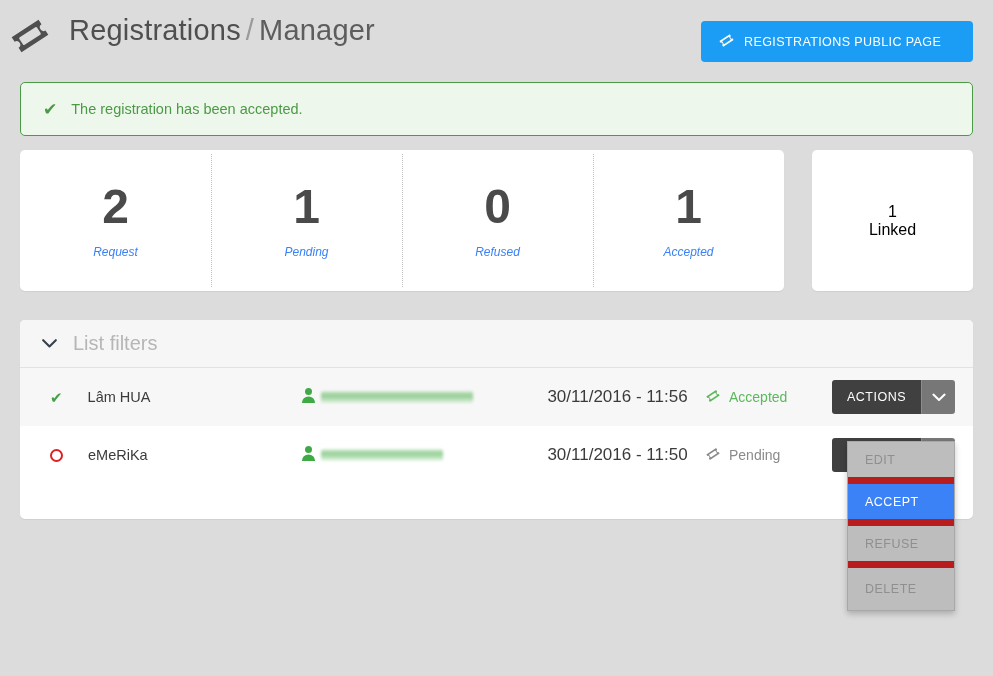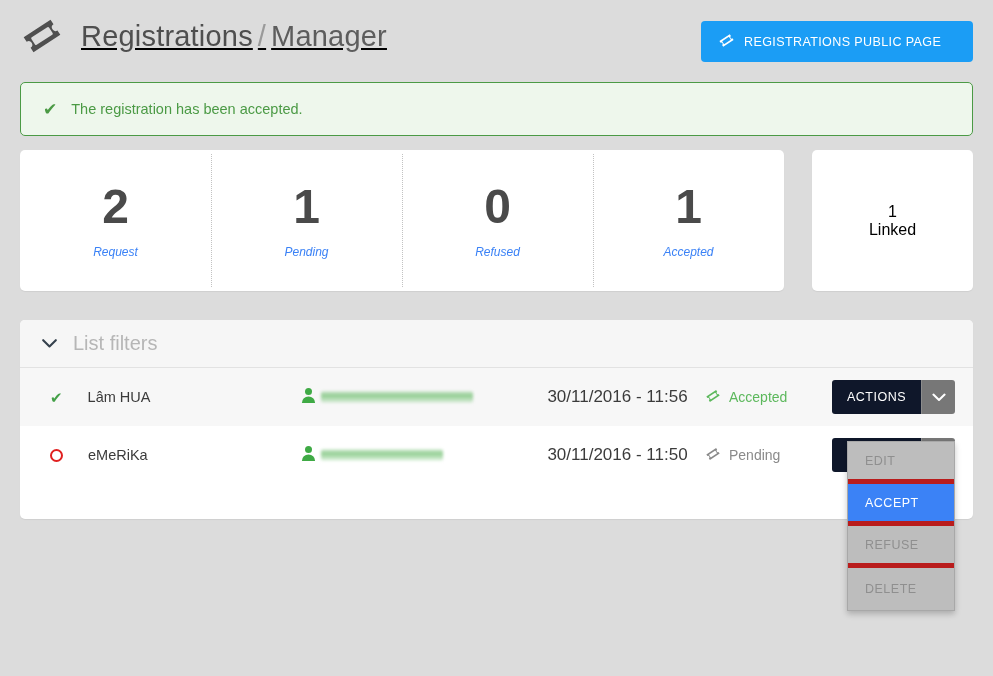--- a/index.html
+++ b/index.html
@@ -10,22 +10,22 @@
     font-family: "Liberation Sans", sans-serif;
     overflow: hidden;
   }
   .page { position: relative; width: 993px; height: 676px; }
 
   
   .header {
     position: absolute; left: 0; top: 0; width: 993px; height: 78px;
   }
   .header-left {
-    position: absolute; left: 20px; top: 14px;
-    display: flex; align-items: center; gap: 17px; text-decoration: underline;
+    position: absolute; left: 8px; top: 14px;
+    display: flex; align-items: flex-start; gap: 17px;
   }
   .ticket-icon-lg { width: 44px; height: 44px; display: block; }
   .crumbs {
     font-size: 29px; color: #4f4f4f; letter-spacing: .2px;
     white-space: nowrap; font-weight: 400;
   }
   .crumbs .sep { color: #9a9a9a; margin: 0 5px; }
   .crumbs .cur { color: #5d5d5d; }
 
   .public-btn {
@@ -134,21 +134,21 @@
   .status-cell.accepted { color: #5cb85c; }
   .status-cell.pending { color: #8a8a8a; }
 
   .actions-cell {
     position: absolute; right: 18px; top: 50%;
     transform: translateY(-50%);
   }
   .btn-group { display: flex; }
   .btn-actions {
     height: 34px; padding: 8px 15px;
-    background: #0f172a; border: none; color: #fff;
+    background: #404040; border: none; color: #fff;
     font-size: 12.5px; letter-spacing: .5px;
     border-radius: 3px 0 0 3px; cursor: pointer;
     font-family: "Liberation Sans", sans-serif;
     display: flex; align-items: center;
   }
   .btn-caret {
     height: 34px; width: 34px;
     background: #777; border: none; border-left: 1px solid #8c8c8c;
     border-radius: 0 3px 3px 0; cursor: pointer;
     display: flex; align-items: center; justify-content: center;
@@ -156,21 +156,21 @@
   .dropdown {
     position: absolute; right: 18px; top: 121px;
     width: 108px;
     background: #bdbdbd; border: 1px solid #a8a8a8;
     box-shadow: 0 3px 6px rgba(0,0,0,.22);
     z-index: 20;
   }
   .dd-item {
     height: 42px; display: flex; align-items: center;
     padding-left: 17px; font-size: 12.5px; letter-spacing: .5px;
-    color: #8f8f8f; border-bottom: 5px solid #b91c1c; cursor: pointer;
+    color: #8f8f8f; border-bottom: 7px solid #b91c1c; cursor: pointer;
   }
   .dd-item:last-child { border-bottom: none; text-align: right; }
   .dd-item.active { background: #3b82f6; color: #fff; }
 </style>
 </head>
 <body>
 
 <div class="page">
 
   <div class="header">

